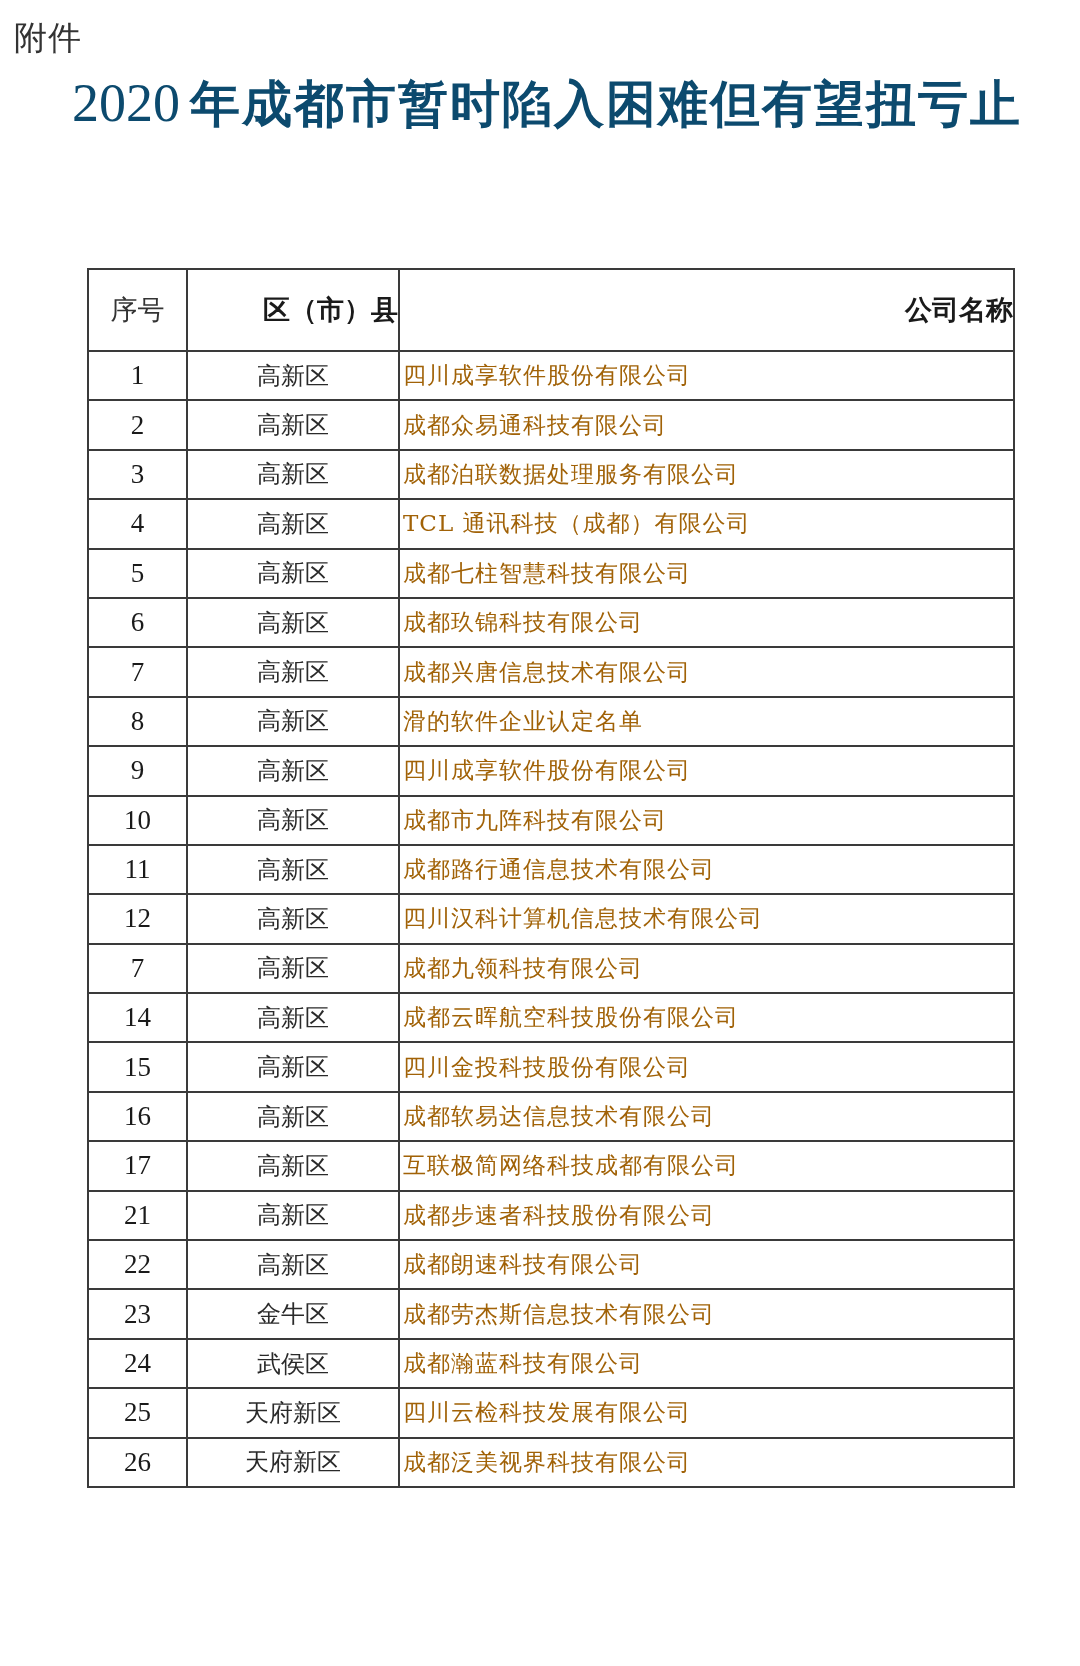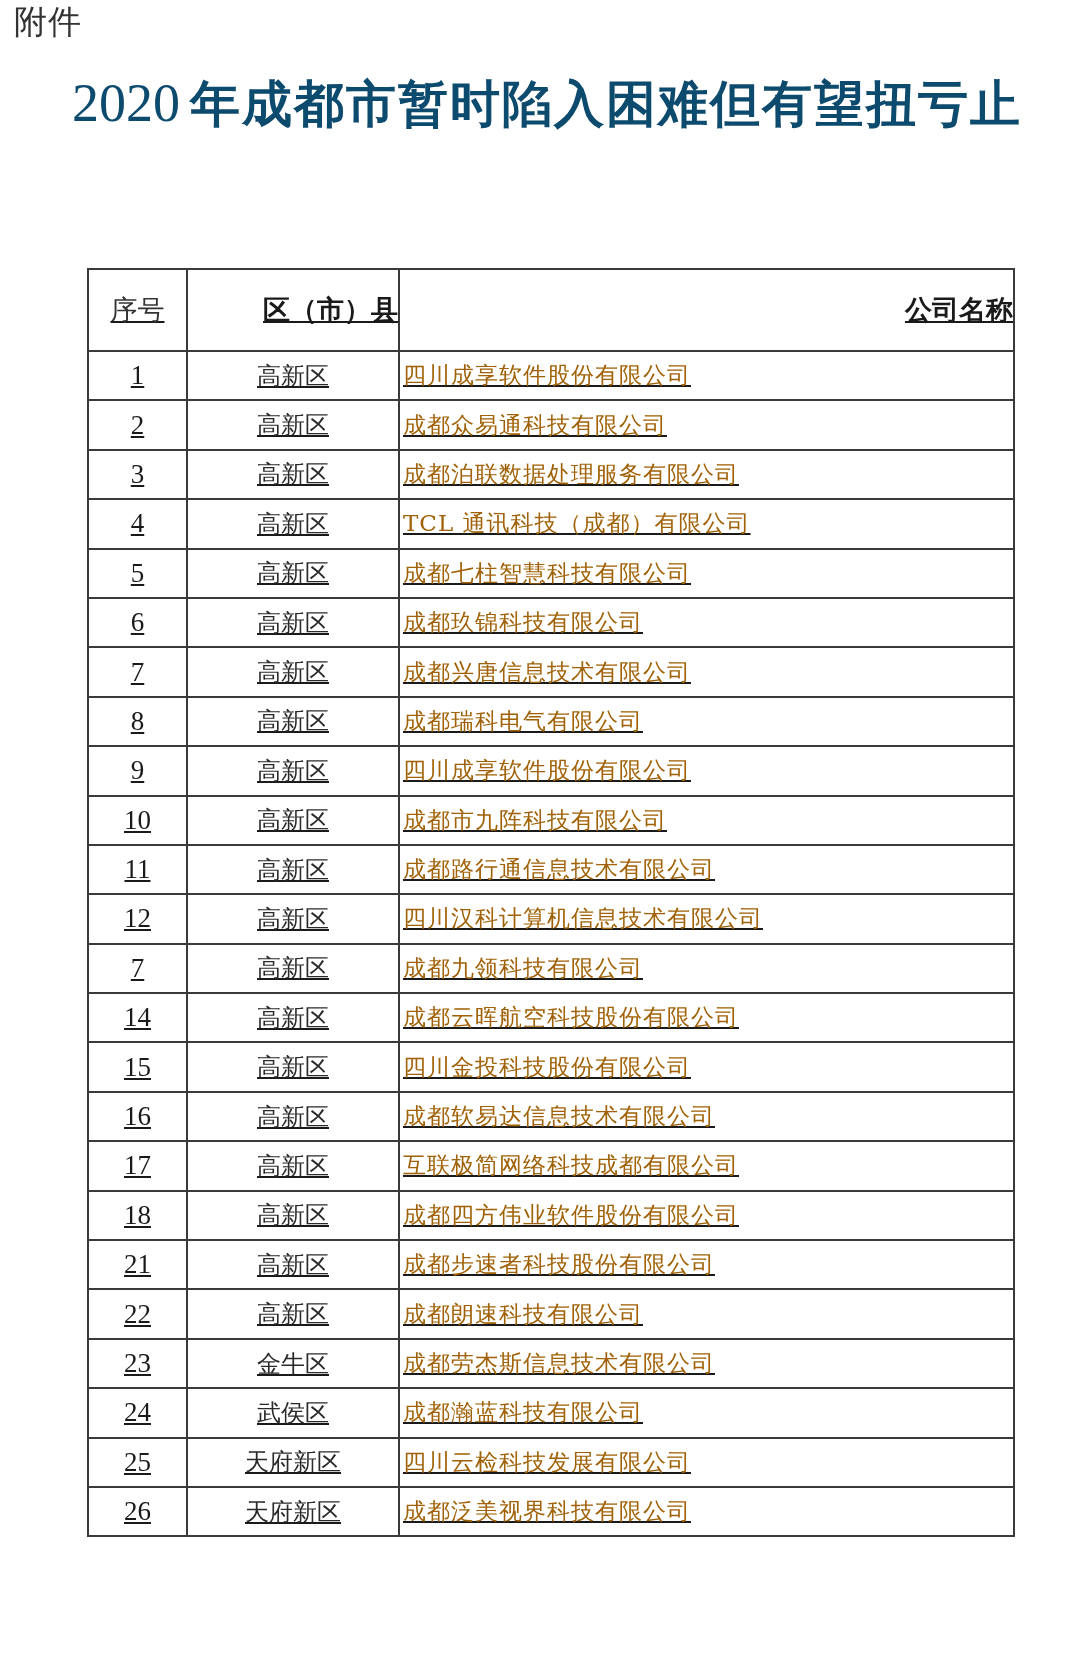--- a/index.html
+++ b/index.html
@@ -11,21 +11,21 @@
       width: 1080px;
       height: 1666px;
       position: relative;
       overflow: hidden;
       color: #1a1a1a;
       font-family: "DejaVu Serif", "Liberation Serif", serif;
     }
     .attachment-label {
       position: absolute;
       left: 14px;
-      top: 0;
+      top: 16px;
       font-family: "DejaVu Sans", "Liberation Sans", sans-serif;
       font-size: 33px;
       line-height: 44px;
       color: #333333;
       letter-spacing: 1px;
     }
     .doc-title {
       position: absolute;
       left: 0;
       top: 64px;
@@ -50,21 +50,20 @@
       font-weight: normal;
       font-size: 54px;
       letter-spacing: 0;
       margin-right: 10px;
     }
     .table-wrap {
       position: absolute;
       left: 87px;
       top: 268px;
       width: 926px;
-      text-decoration: underline;
     }
     table {
       border-collapse: collapse;
       width: 926px;
       table-layout: fixed;
     }
     th, td {
       border: 2px solid #3a3a3a;
       padding: 0;
       vertical-align: middle;
@@ -170,21 +169,21 @@
           <td class="col-company">成都玖锦科技有限公司</td>
         </tr>
         <tr>
           <td class="col-index">7</td>
           <td class="col-district">高新区</td>
           <td class="col-company">成都兴唐信息技术有限公司</td>
         </tr>
         <tr>
           <td class="col-index">8</td>
           <td class="col-district">高新区</td>
-          <td class="col-company">成都瑞科电气有限公司</td>
+          <td class="col-company">滑的软件企业认定名单</td>
         </tr>
         <tr>
           <td class="col-index">9</td>
           <td class="col-district">高新区</td>
           <td class="col-company">四川成享软件股份有限公司</td>
         </tr>
         <tr>
           <td class="col-index">10</td>
           <td class="col-district">高新区</td>
           <td class="col-company">成都市九阵科技有限公司</td>
@@ -216,25 +215,20 @@
         </tr>
         <tr>
           <td class="col-index">16</td>
           <td class="col-district">高新区</td>
           <td class="col-company">成都软易达信息技术有限公司</td>
         </tr>
         <tr>
           <td class="col-index">17</td>
           <td class="col-district">高新区</td>
           <td class="col-company">互联极简网络科技成都有限公司</td>
-        </tr>
-        <tr>
-          <td class="col-index">18</td>
-          <td class="col-district">高新区</td>
-          <td class="col-company">成都四方伟业软件股份有限公司</td>
         </tr>
         <tr>
           <td class="col-index">21</td>
           <td class="col-district">高新区</td>
           <td class="col-company">成都步速者科技股份有限公司</td>
         </tr>
         <tr>
           <td class="col-index">22</td>
           <td class="col-district">高新区</td>
           <td class="col-company">成都朗速科技有限公司</td>

